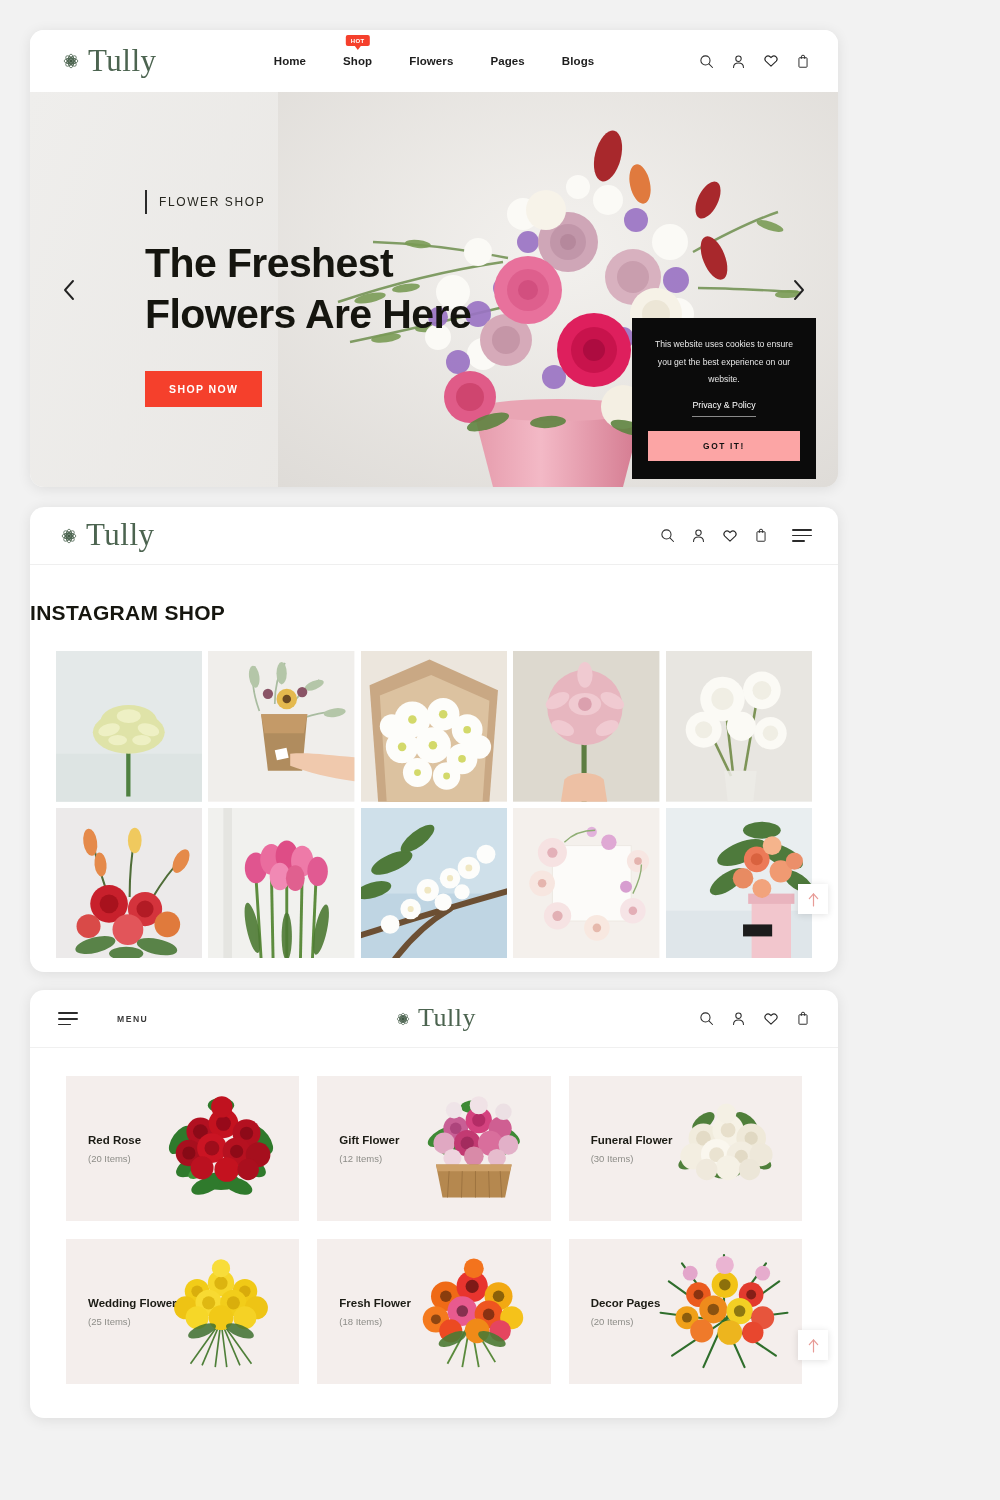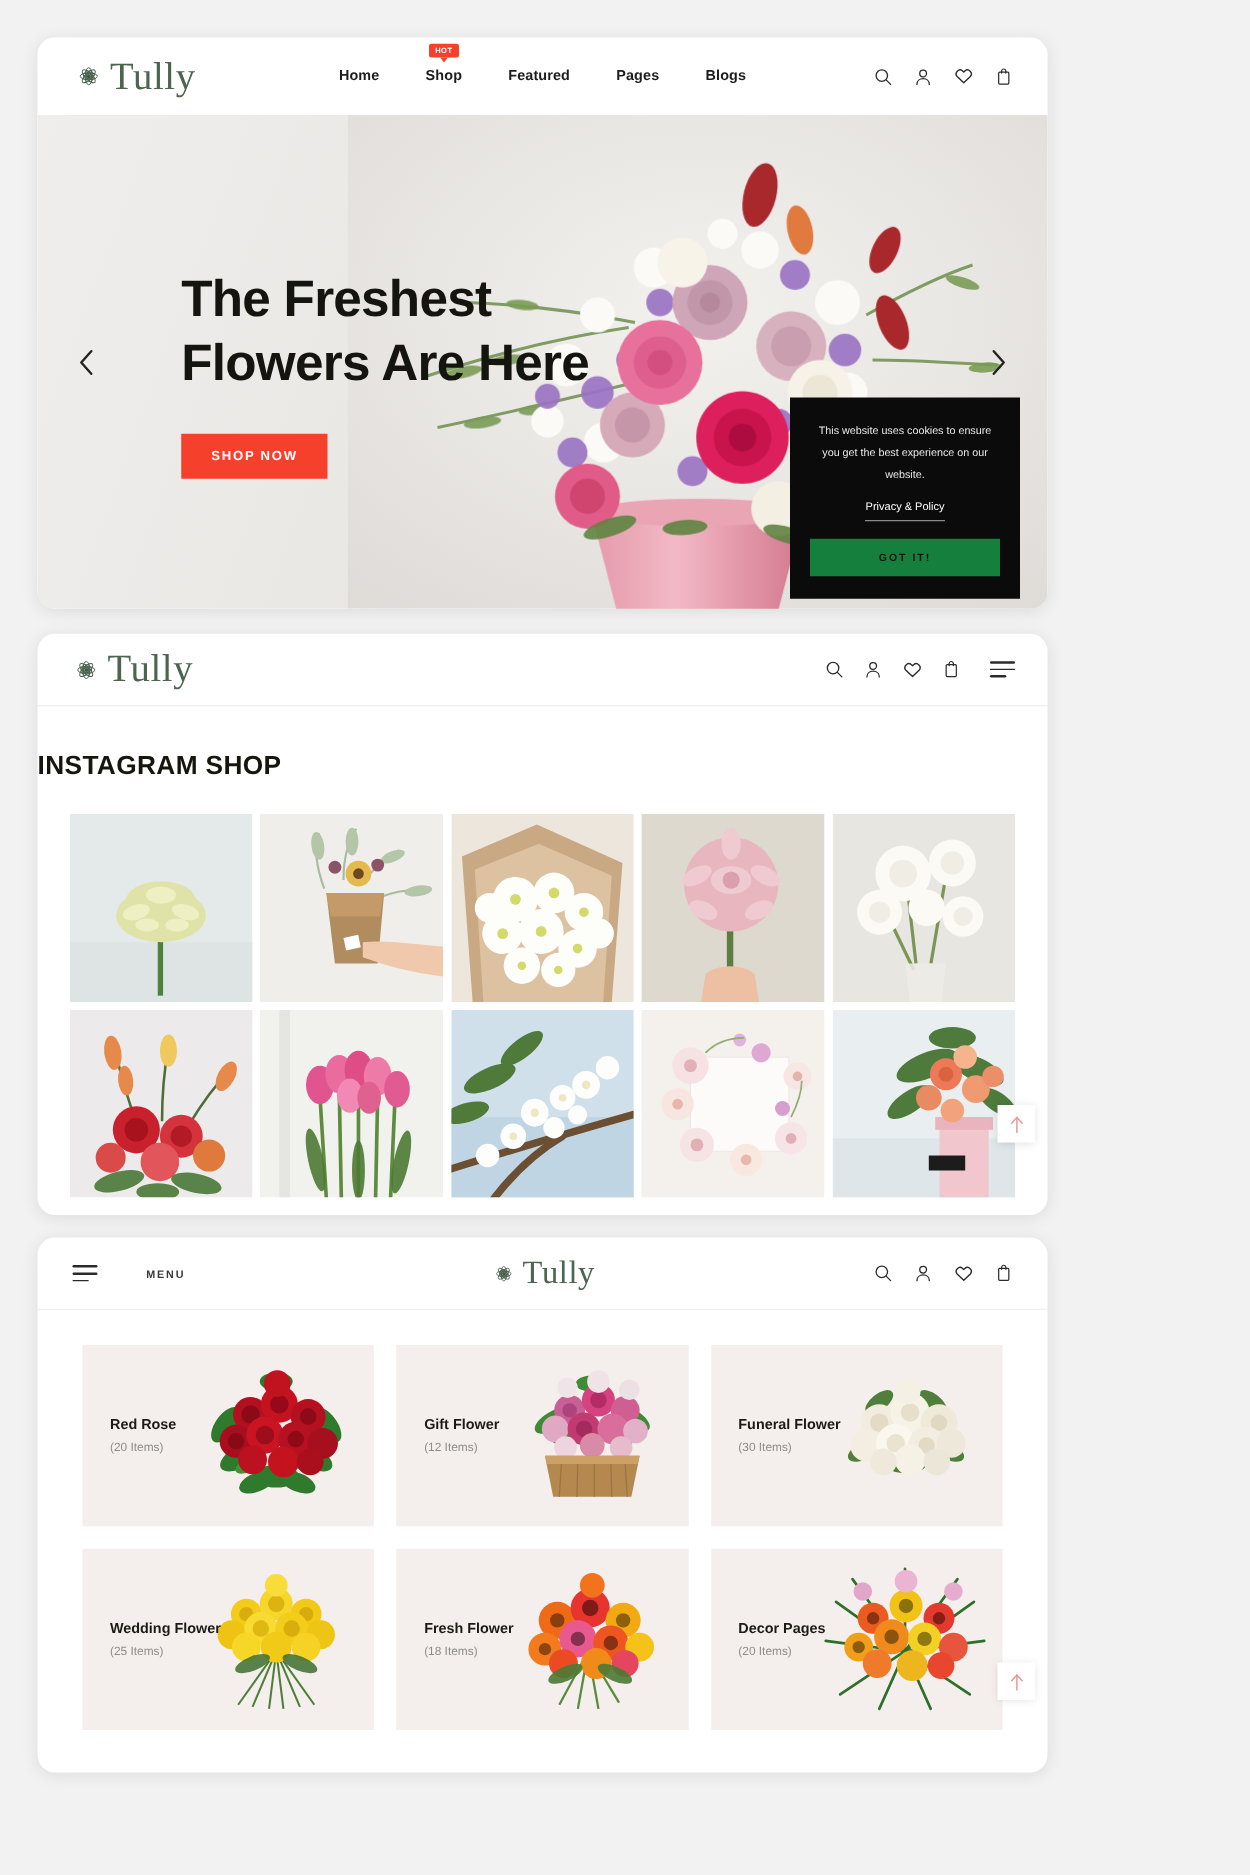--- a/index.html
+++ b/index.html
@@ -115,21 +115,21 @@
     padding: 18px 16px 18px; z-index: 8; text-align: center;
   }
   .cookie-text { font-size: 8.6px; line-height: 2.05; color: #e8e8e8; }
   .cookie-link {
     display: inline-block; margin-top: 11px;
     font-size: 8.8px; color: #fff; text-decoration: none;
     border-bottom: 1px solid #8a8a8a; padding-bottom: 6px;
   }
   .cookie-btn {
     display: block; width: 100%; margin-top: 14px;
-    background: #15803d; color: #111; border: none; cursor: pointer;
+    background: #fca5a5; color: #111; border: none; cursor: pointer;
     font-size: 8.4px; font-weight: bold; letter-spacing: 1.6px;
     padding: 10px 0;
   }
 
   
   .hdr2 {
     height: 58px; display: flex; align-items: center;
     padding: 0 26px; border-bottom: 1px solid #efefef;
   }
   .hdr2 .icons { gap: 16px; }
@@ -218,21 +218,21 @@
 
       <nav class="nav">
         <span class="nav-item">
           <span>Home</span>
         </span>
         <span class="nav-item">
           <span class="hot-badge">HOT</span>
           <span>Shop</span>
         </span>
         <span class="nav-item">
-          <span>Featured</span>
+          <span>Flowers</span>
         </span>
         <span class="nav-item">
           <span>Pages</span>
         </span>
         <span class="nav-item">
           <span>Blogs</span>
         </span>
       </nav>
 
       <div class="icons">
@@ -379,20 +379,24 @@
           <polyline points="11,2 3,11 11,20"></polyline>
         </svg>
       </div>
       <div class="hero-arrow right">
         <svg width="14" height="22" viewBox="0 0 14 22" fill="none" stroke="#222" stroke-width="1.9" stroke-linecap="round" stroke-linejoin="round">
           <polyline points="3,2 11,11 3,20"></polyline>
         </svg>
       </div>
 
       <div class="hero-text">
+        <div class="eyebrow-wrap">
+          <span class="eyebrow-bar"></span>
+          <span class="eyebrow">FLOWER SHOP</span>
+        </div>
         <div class="hero-title">
           <div>The Freshest</div>
           <div>Flowers Are Here</div>
         </div>
         <button class="shop-now">SHOP NOW</button>
       </div>
 
       <div class="cookie">
         <div class="cookie-text">This website uses cookies to ensure you get the best experience on our website.</div>
         <a class="cookie-link" href="#">Privacy &amp; Policy</a>

